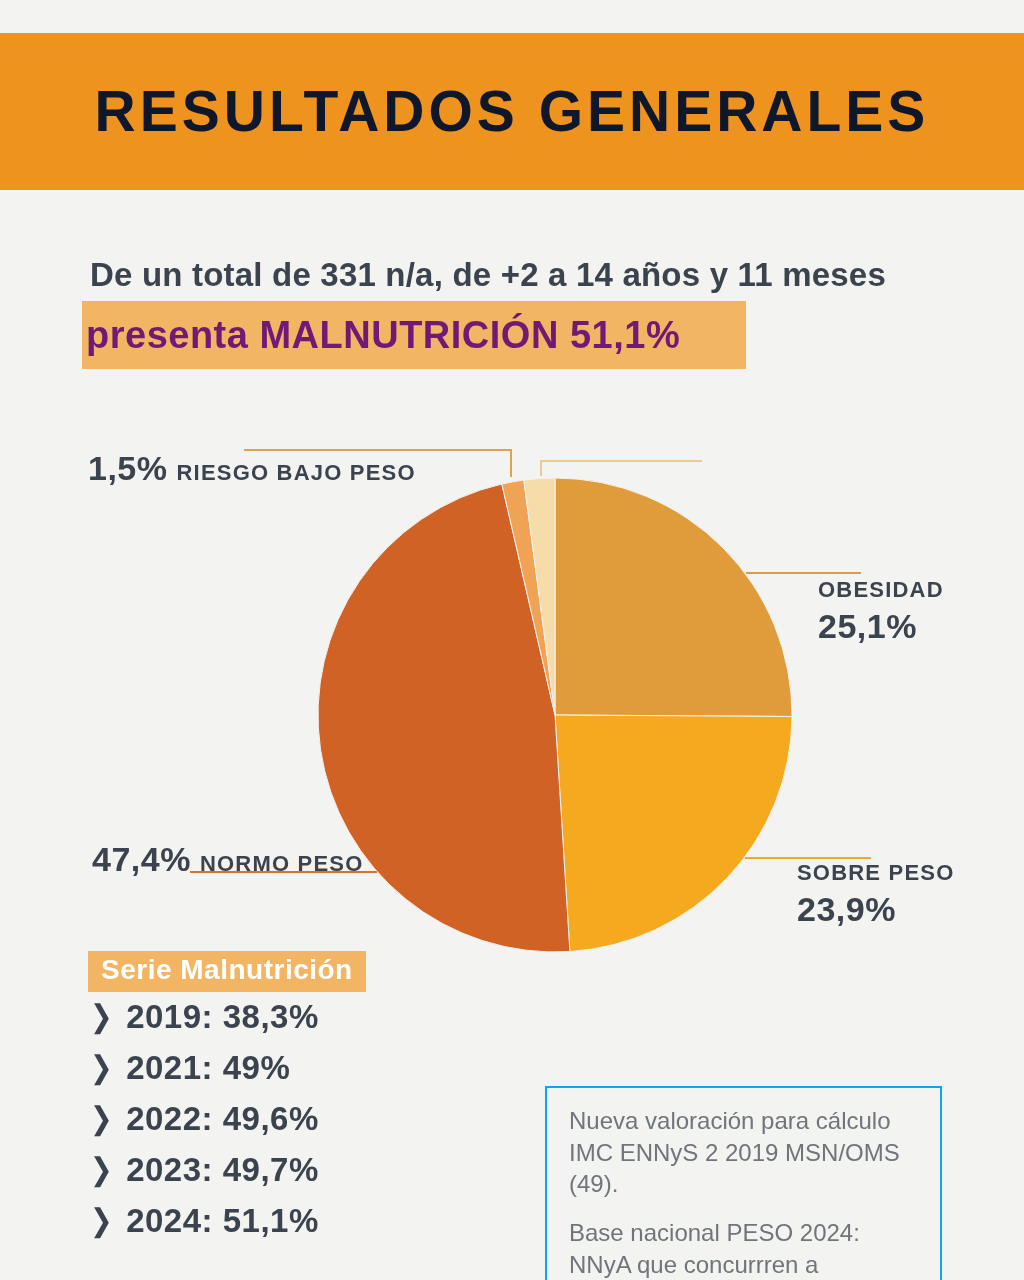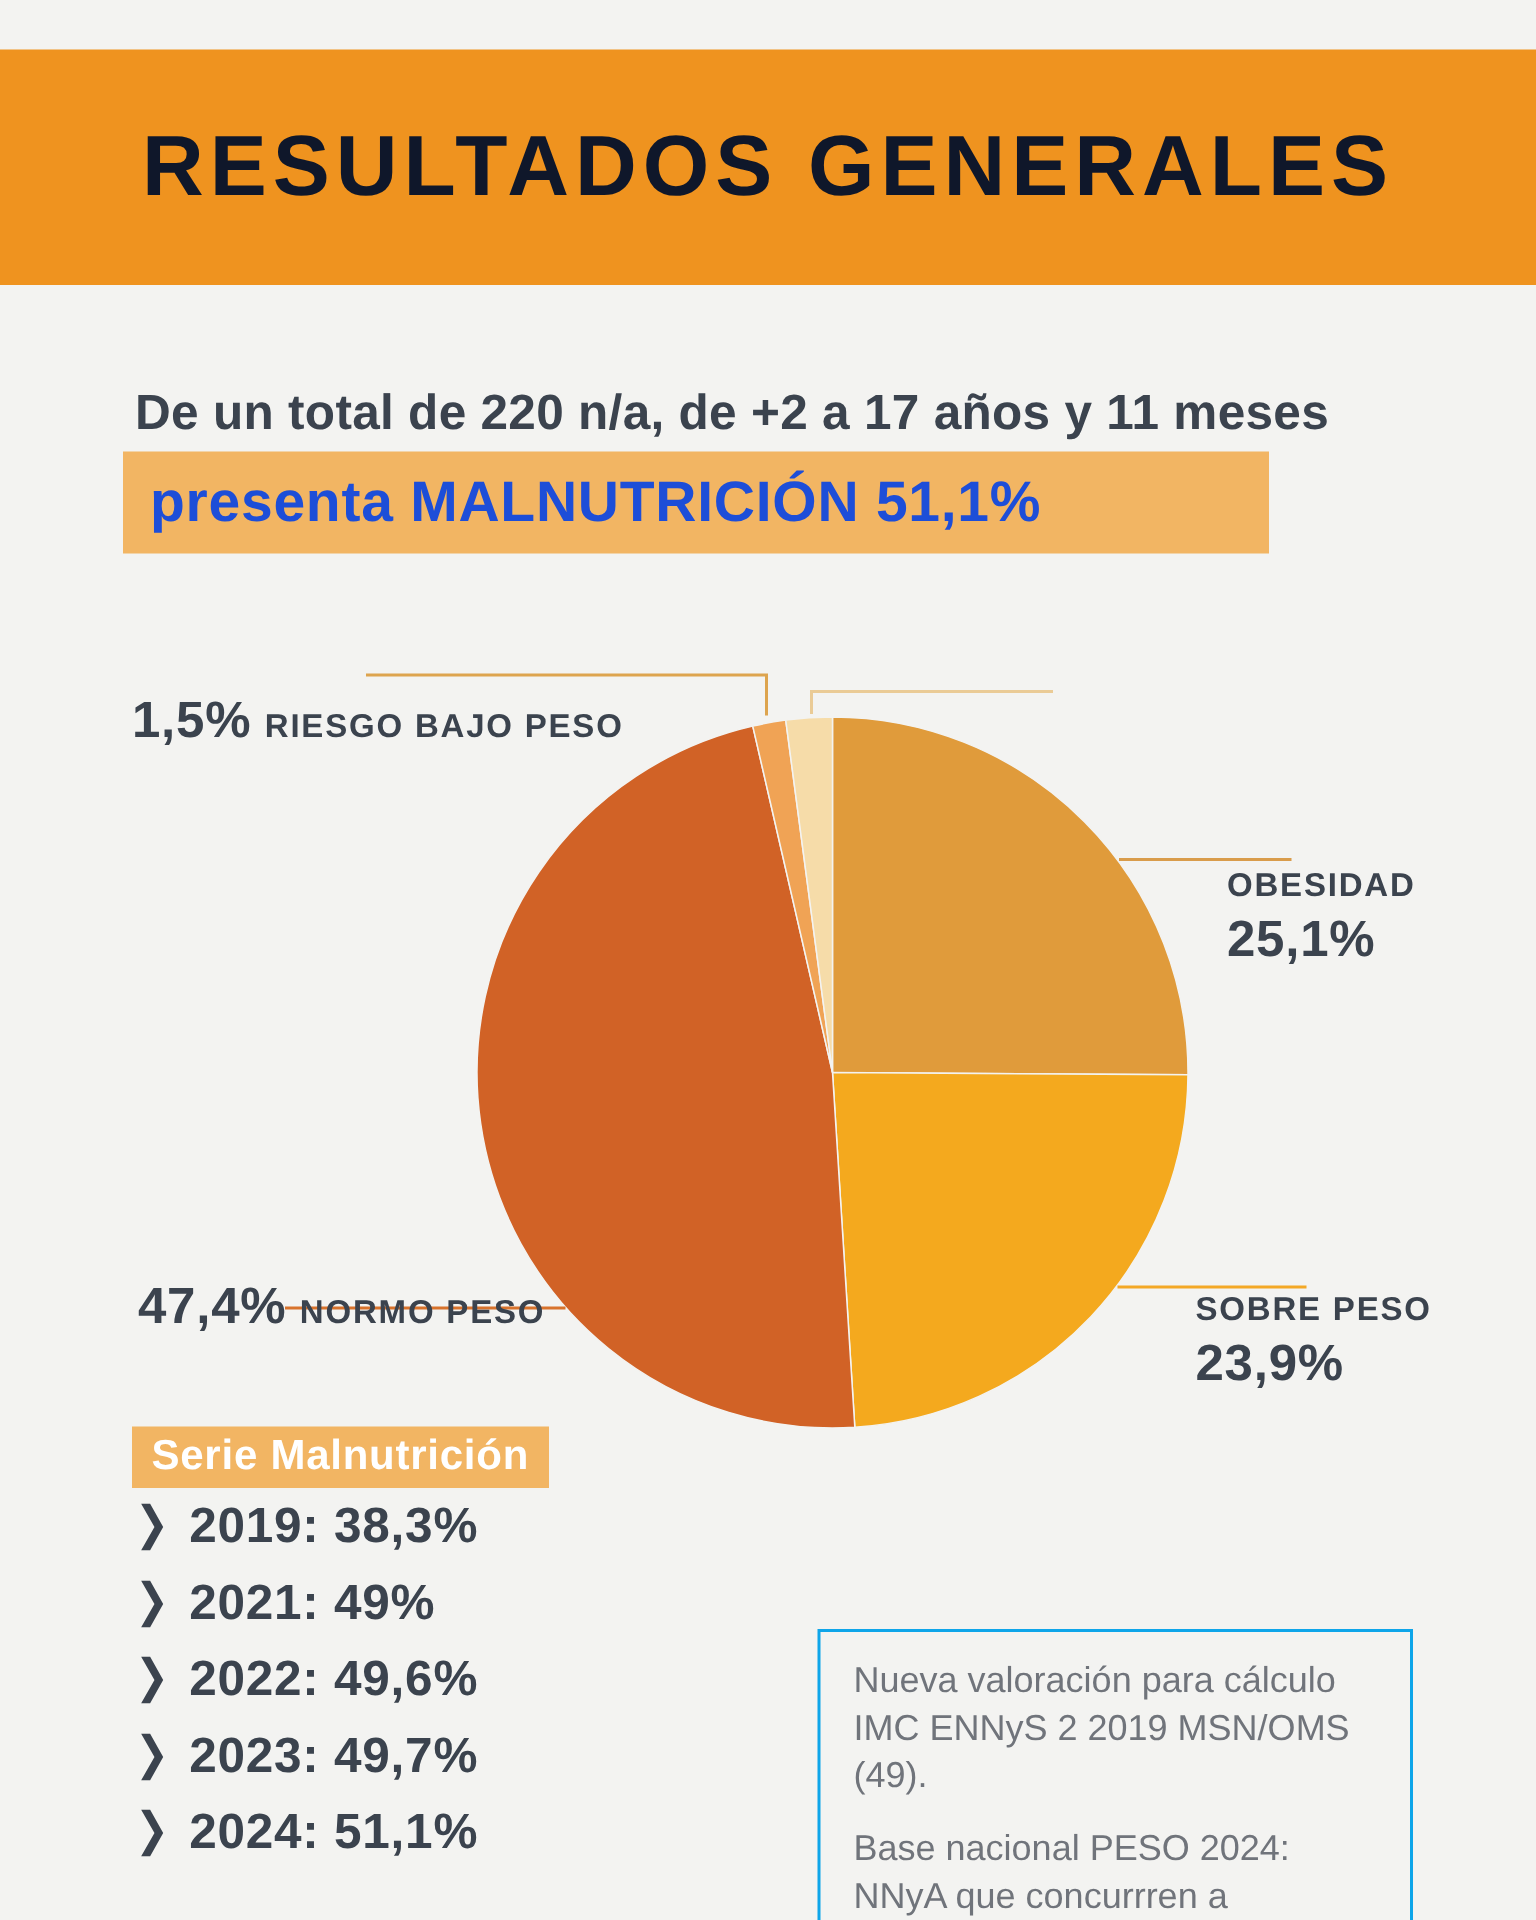--- a/index.html
+++ b/index.html
@@ -6,29 +6,29 @@
   body{font-family:"Liberation Sans","DejaVu Sans",sans-serif;background:#e8e8e6;}
   .page{position:relative;width:1024px;height:1280px;background:#F3F3F1;overflow:hidden;margin:0 auto;}
 
   
   .band{position:absolute;left:0;top:33px;width:1024px;height:157px;background:#EF931F;}
   .band h1{margin:0;height:157px;line-height:157px;text-align:center;color:#0f172a;
     font-size:57px;font-weight:bold;letter-spacing:4px;}
 
   
   .subtitle{position:absolute;left:90px;top:256px;font-size:33px;font-weight:bold;color:#3B434E;letter-spacing:.2px;}
-  .highlight{position:absolute;left:82px;top:301px;width:764px;height:68px;background:#F2B563;
-    color:#1d4ed8;font-size:38px;font-weight:bold;line-height:68px;padding-left:18px;box-sizing:border-box;letter-spacing:.5px;}
+  .highlight{position:absolute;left:82px;top:301px;width:664px;height:68px;background:#F2B563;
+    color:#701a75;font-size:38px;font-weight:bold;line-height:68px;padding-left:4px;box-sizing:border-box;letter-spacing:.5px;}
 
   
   svg.chart{position:absolute;left:0;top:0;width:1024px;height:1280px;}
 
   
   .callout{position:absolute;color:#3B434E;font-weight:bold;white-space:nowrap;}
-  .callout .row{display:flex;align-items:baseline;gap:9px;margin-top:12px;}
+  .callout .row{display:flex;align-items:baseline;gap:9px;}
   .callout .val{font-size:34px;letter-spacing:.5px;}
   .callout .cap{font-size:22px;letter-spacing:1.2px;}
   .callout.stacked .cap{display:block;margin-bottom:4px;}
   .callout.stacked .val{display:block;}
   #callout-riesgo{left:88px;top:449px;}
   #callout-bajo{left:707px;top:446px;}
   #callout-obesidad{left:818px;top:577px;}
   #callout-sobre{left:797px;top:860px;}
   #callout-normo{left:92px;top:840px;text-align:right;}
 
@@ -48,21 +48,21 @@
 </style>
 </head>
 <body>
 
 <div class="page">
 
   <div class="band">
     <h1>RESULTADOS GENERALES</h1>
   </div>
 
-  <div class="subtitle">De un total de 220 n/a, de +2 a 17 años y 11 meses</div>
+  <div class="subtitle">De un total de 331 n/a, de +2 a 14 años y 11 meses</div>
   <div class="highlight">presenta MALNUTRICIÓN 51,1%</div>
 
   <svg class="chart" id="chart-svg" viewBox="0 0 1024 1280">
       <path d="M 555 715 L 555 478 A 237 237 0 0 1 791.9953218229045 716.4891051198375 Z" fill="#E09B3B" stroke="#F3F3F1" stroke-width="1"></path>
       <path d="M 555 715 L 791.9953218229045 716.4891051198375 A 237 237 0 0 1 569.8813531284474 951.5323346375003 Z" fill="#F4A91E" stroke="#F3F3F1" stroke-width="1"></path>
       <path d="M 555 715 L 569.8813531284474 951.5323346375003 A 237 237 0 0 1 501.8478296549966 484.0371311495812 Z" fill="#D16226" stroke="#F3F3F1" stroke-width="1"></path>
       <path d="M 555 715 L 501.8478296549966 484.0371311495812 A 237 237 0 0 1 523.8192468951293 480.06009143652693 Z" fill="#F0A355" stroke="#F3F3F1" stroke-width="1"></path>
       <path d="M 555 715 L 523.8192468951293 480.06009143652693 A 237 237 0 0 1 554.9999999999999 478 Z" fill="#F6DCA9" stroke="#F3F3F1" stroke-width="1"></path>
       <polyline points="244,450 511,450 511,477" fill="none" stroke="#DDA44E" stroke-width="2"></polyline>
       <polyline points="541,476 541,461 702,461" fill="none" stroke="#EACB96" stroke-width="2"></polyline>

